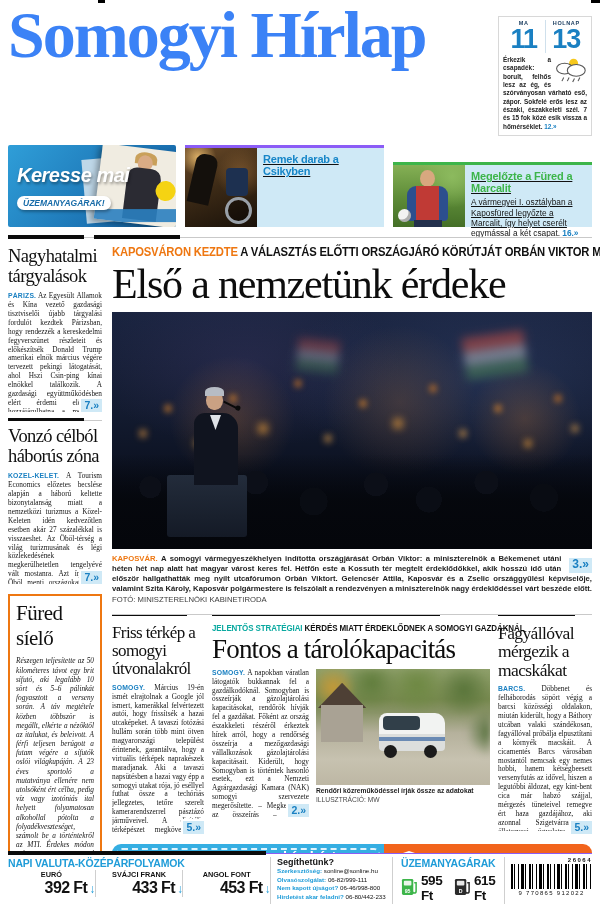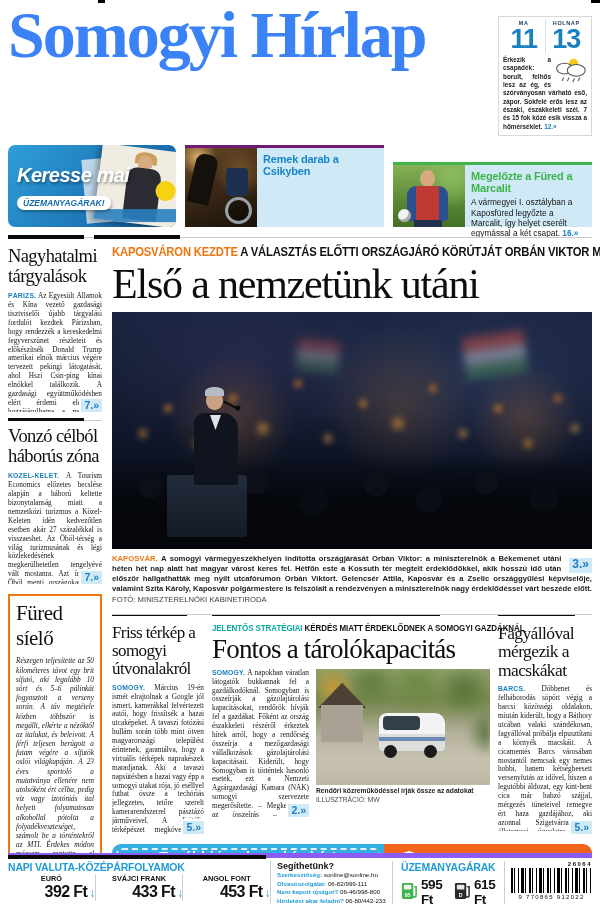--- a/index.html
+++ b/index.html
@@ -19,32 +19,32 @@
 .w-col { flex:1; text-align:center; }
 .w-col:first-child { border-right:1px solid #cfe0ec; }
 .w-label { font-size:5.5px; font-weight:700; color:#16395c; letter-spacing:0.6px; }
 .w-temp { font-size:27px; font-weight:700; color:#1a80c2; line-height:1.0; letter-spacing:-1px; }
 .w-body { font-size:6.4px; font-weight:700; line-height:1.3; margin-top:3px; color:#222; text-align:justify; }
 .w-icon { float:right; margin:0 0 1px 2px; }
 .ref { color:#1a80c2; font-weight:700; }
 
 
 .teasers { display:flex; gap:9px; margin-top:9px; height:82px; }
-.promo { width:168px; flex-shrink:0; border-radius:7px; position:relative; overflow:hidden; color:#fff;
+.promo { width:168px; flex-shrink:0; border-radius:2px; position:relative; overflow:hidden; color:#fff;
   background:linear-gradient(130deg,#2f9ed8 0%, #1a6fb0 70%, #155d96 100%); }
 .promo-mag2 { position:absolute; right:24px; top:12px; width:68px; height:64px; background:#bed7e8; transform:rotate(-5deg); }
 .promo-mag { position:absolute; right:-8px; top:3px; width:86px; height:76px; background:#f0ece1; transform:rotate(7deg); box-shadow:-3px 3px 6px rgba(0,0,0,.35); overflow:hidden; }
 .mag-hair { position:absolute; left:34px; top:4px; width:22px; height:12px; background:#c9a05a; border-radius:50% 50% 0 0; }
 .mag-face { position:absolute; left:37px; top:7px; width:15px; height:16px; background:#d9ab85; border-radius:50%; }
 .mag-person { position:absolute; left:28px; top:20px; width:34px; height:52px; background:#2b2b33; border-radius:10px 10px 0 0; }
 .mag-badge { position:absolute; right:8px; top:30px; width:20px; height:20px; background:#f5d312; border-radius:50%; }
 .mag-strip { position:absolute; bottom:2px; left:-6px; width:120%; height:13px; background:#2a7fc0; transform:rotate(-7deg); opacity:.9; }
 .promo-line1 { position:relative; z-index:2; margin:19px 0 5px 9px; font-size:20px; font-weight:700; font-style:italic; letter-spacing:-0.5px; text-shadow:1px 2px 3px rgba(0,0,0,.4); }
 .promo-badge { position:relative; z-index:2; display:inline-block; margin-left:9px; background:#fff; color:#176ba8; font-size:8.5px; font-weight:700; font-style:italic; padding:2px 6px 2.5px; border-radius:9px; box-shadow:1px 2px 3px rgba(0,0,0,.3); }
-.teaser { flex:1; display:flex; background:#cfe9f6; border-top:3px solid #701a75; min-width:0; }
+.teaser { flex:1; display:flex; background:#cfe9f6; border-top:3px solid #8b5cf6; min-width:0;text-decoration:underline; }
 .teaser.sport { border-top-color:#3db54a;margin-top:17px; }
 .t-photo { width:72px; flex-shrink:0; position:relative; overflow:hidden; }
 .t-photo.th { background:
   radial-gradient(circle 26px at 18% 12%, rgba(242,195,115,.85), transparent 70%),
   radial-gradient(circle 36px at 78% 32%, rgba(165,115,62,.5), transparent 70%),
   linear-gradient(160deg,#6a4a28 0%, #3c2a16 48%, #191109 100%); }
 .th-fig { position:absolute; left:7px; top:6px; width:22px; height:50px; background:#14100c; border-radius:9px 9px 0 0; transform:rotate(13deg); }
 .th-chairback { position:absolute; right:9px; top:20px; width:22px; height:28px; background:#1d3050; border-radius:4px; }
 .th-wheel { position:absolute; right:5px; bottom:3px; width:27px; height:27px; border:3px solid #99a0a8; border-radius:50%; background:rgba(0,0,0,.35); }
 .t-photo.sp { background:
@@ -167,21 +167,21 @@
 
 .banner { display:flex; height:46px; margin-top:10px; border-radius:9px; overflow:hidden; }
 .banner-blue { flex:1.22; background:#35aee2; color:#fff; display:flex; align-items:center; justify-content:center; text-align:center; font-weight:700; font-size:14.5px; line-height:1.22; position:relative; padding:0 16px; }
 .banner-blue::before { content:""; position:absolute; inset:4px; border:2px dashed rgba(255,255,255,.85); border-radius:6px; }
 .banner-blue span { position:relative; }
 .banner-orange { flex:1; background:#f2641c; color:#fff; display:flex; align-items:center; gap:7px; padding-left:12px; }
 .brand { font-size:21px; font-weight:700; letter-spacing:-0.6px; line-height:1; }
 .brand-sub { font-size:6.8px; font-weight:700; letter-spacing:.5px; margin-top:2px; color:#ffe9dc; line-height:1.25; }
 
 
-.footer { position:absolute; left:8px; right:8px; bottom:5px; height:51px; background:#fff; border-top:5px solid #8b5cf6; display:flex; padding-top:3px; }
+.footer { position:absolute; left:8px; right:8px; bottom:5px; height:51px; background:#fff; border-top:1px solid #8b5cf6; display:flex; padding-top:3px; }
 .footer::before { content:""; position:absolute; top:-3px; left:0; width:258px; height:4px; background:#0b0b0b; }
 .f-head { color:#1f9cd8; font-weight:700; font-size:10.5px; letter-spacing:-0.2px; }
 .f-currency { width:262px; flex-shrink:0; }
 .f-items { display:flex; margin-top:1px; }
 .f-item { flex:1; text-align:center; border-left:1px solid #cfcfcf; }
 .f-item:first-child { border-left:none; }
 .f-label { font-size:7.3px; font-weight:700; }
 .f-value { font-size:16px; font-weight:700; letter-spacing:-0.6px; line-height:1.15;text-align:right; }
 .f-value .arrow { color:#1f9cd8; font-size:12px; font-weight:700; margin-left:2px; }
 .f-help { width:122px; flex-shrink:0; border-left:1px solid #cfcfcf; padding:0 6px; }
@@ -307,21 +307,21 @@
         <h2 class="skier-title">Füred síelő</h2>
         <p class="skier-body">Részegen teljesítette az 50 kilométeres távot egy brit sífutó, aki legalább 10 sört és 5–6 pálinkát fogyasztott a verseny során. A táv megtétele közben többször is megállt, elkérte a nézőktől az italukat, és beleivott. A férfi teljesen berúgott a futam végére a sífutók oslói világkupáján. A 23 éves sportoló a mutatványa ellenére nem utolsóként ért célba, pedig víz vagy izotóniás ital helyett folyamatosan alkohollal pótolta a folyadékveszteséget, számolt be a történtekről az MTI. Érdekes módon mégsem rontotta el teljesítményét, két nagy riválisát is megelőzte a célban, ezért elégedett volt a teljesítményével. Arról nem szól a fáma, hogy melyik alkoholmárka választotta szponzorául.</p>
         <span class="skier-sig">K. G.</span>
       </article>
     </aside>
 
     <section class="main">
       <div class="kicker">
         <span class="hl">KAPOSVÁRON KEZDTE</span><span> A VÁLASZTÁS ELŐTTI ORSZÁGJÁRÓ KÖRÚTJÁT ORBÁN VIKTOR MINISZTERELNÖK</span>
       </div>
-      <h1 class="headline serif">Első a nemzetünk utáni</h1>
+      <h1 class="headline serif">Első a nemzetünk érdeke</h1>
 
       <figure class="main-photo">
         <div class="ph-glow"></div>
         <div class="flag1"></div>
         <div class="flag2"></div>
         <div class="flames"></div>
         <div class="crowd"></div>
         <div class="lectern"></div>
         <div class="speaker">
           <div class="sp-body"></div>

